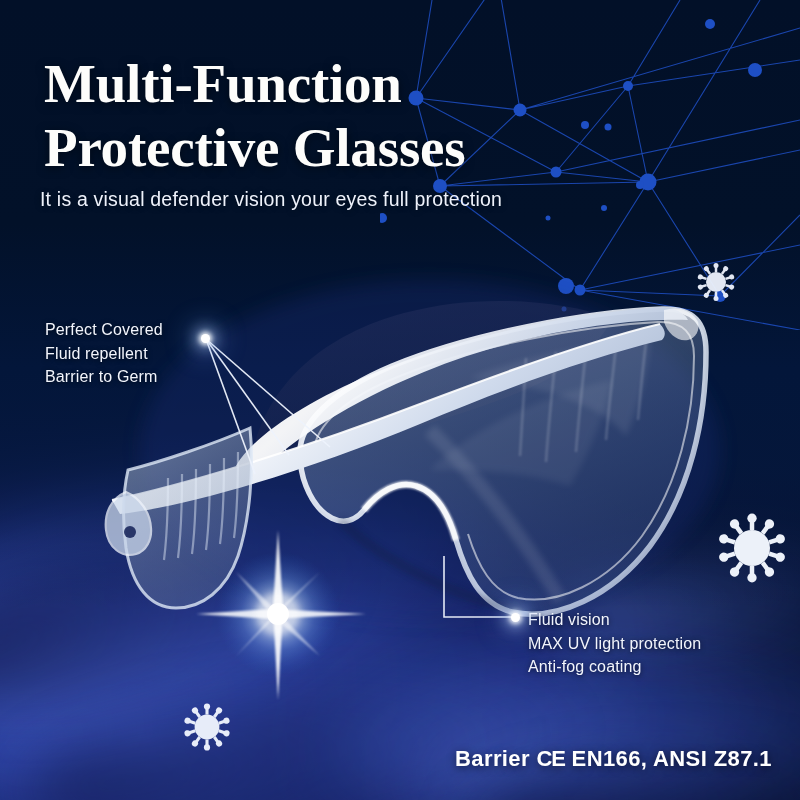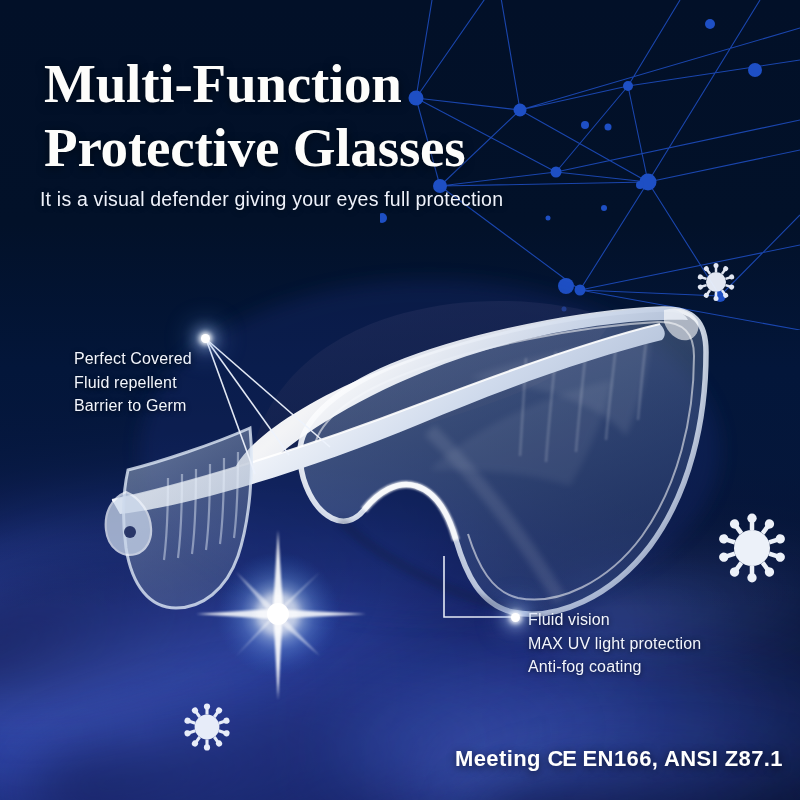--- a/index.html
+++ b/index.html
@@ -83,21 +83,21 @@
 
   .callout {
     position: absolute;
     color: #f2f5fc;
     font-size: 16px;
     line-height: 1.47;
     letter-spacing: .15px;
     text-shadow: 0 1px 5px rgba(0,0,0,.65);
     white-space: pre-line;
   }
-  #callout-left  { left: 45px;  top: 347px; margin-left: 29px; }
+  #callout-left  { left: 45px;  top: 318px; }
   #callout-right { left: 528px; top: 608px; }
 
   #cert {
     position: absolute;
     left: 455px;
     top: 746px;
     font-size: 22px;
     font-weight: 700;
     color: #ffffff;
     letter-spacing: .4px;
@@ -466,31 +466,31 @@
             <line x1="0" y1="-20" x2="0" y2="-31" stroke="#f2f6ff" stroke-width="5"></line>
             <circle cx="0" cy="-33" r="5"></circle>
           </g>
       </g>
     </g>
   </svg>
 
   <div id="headline">Multi-Function
 Protective Glasses</div>
 
-  <div id="subtitle">It is a visual defender giving your eyes full protection</div>
+  <div id="subtitle">It is a visual defender vision your eyes full protection</div>
 
   <div class="callout" id="callout-left">Perfect Covered
 Fluid repellent
 Barrier to Germ</div>
   <div class="dot" id="dot-left"></div>
 
   <div class="callout" id="callout-right">Fluid vision
 MAX UV light protection
 Anti-fog coating</div>
   <div class="dot" id="dot-right"></div>
 
   <div id="cert">
-    <span>Meeting</span>
+    <span>Barrier</span>
     <span class="ce">CE</span>
     <span>EN166, ANSI Z87.1</span>
   </div>
 
 </div>
 
 </body></html>

